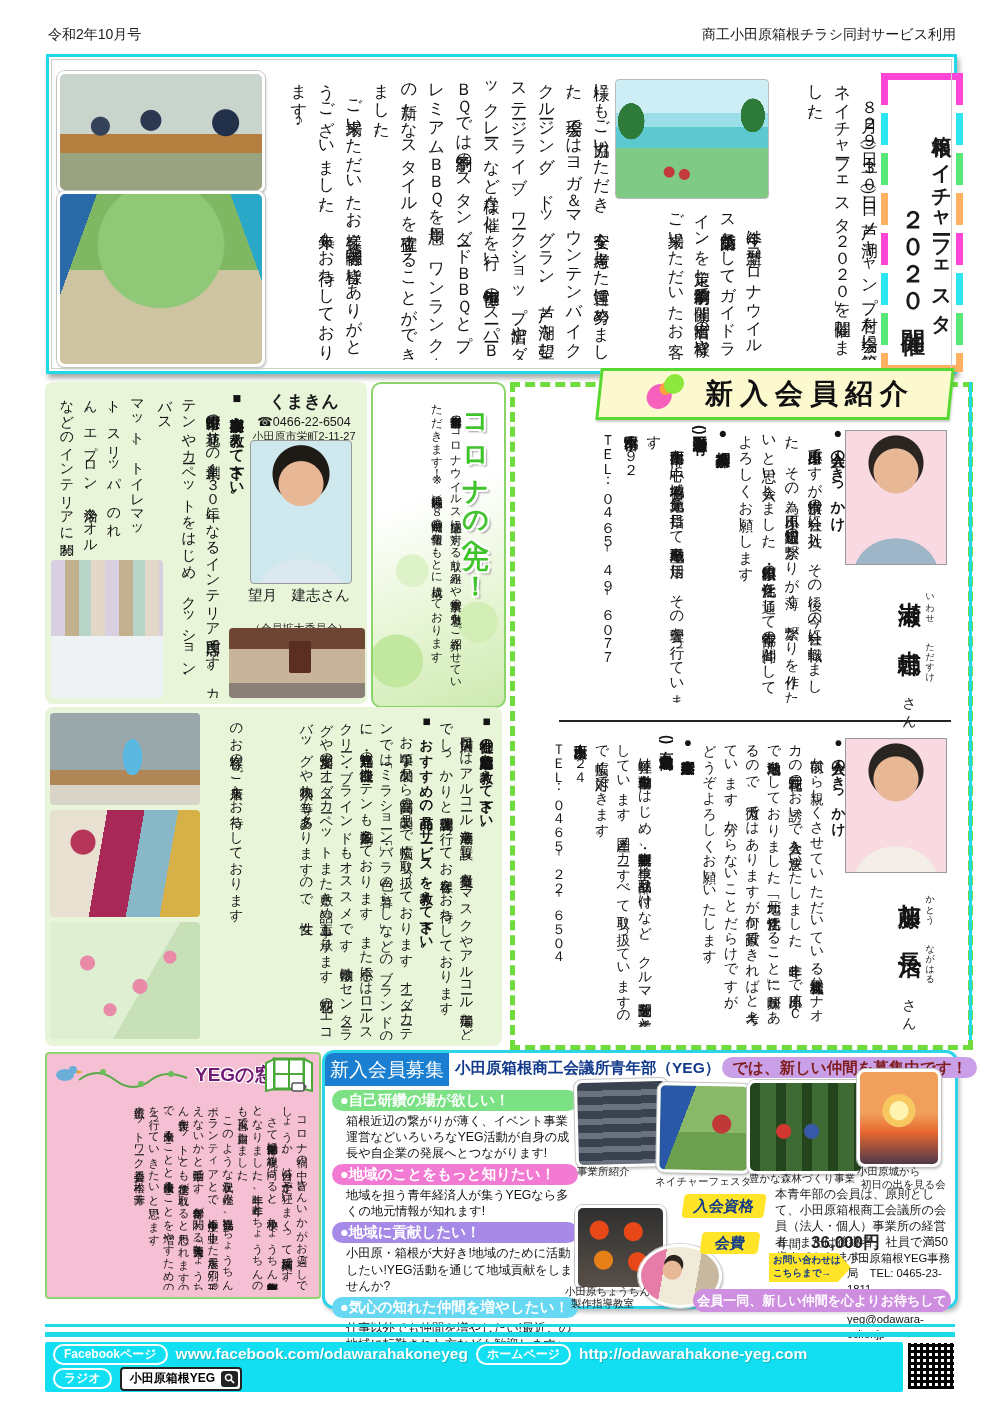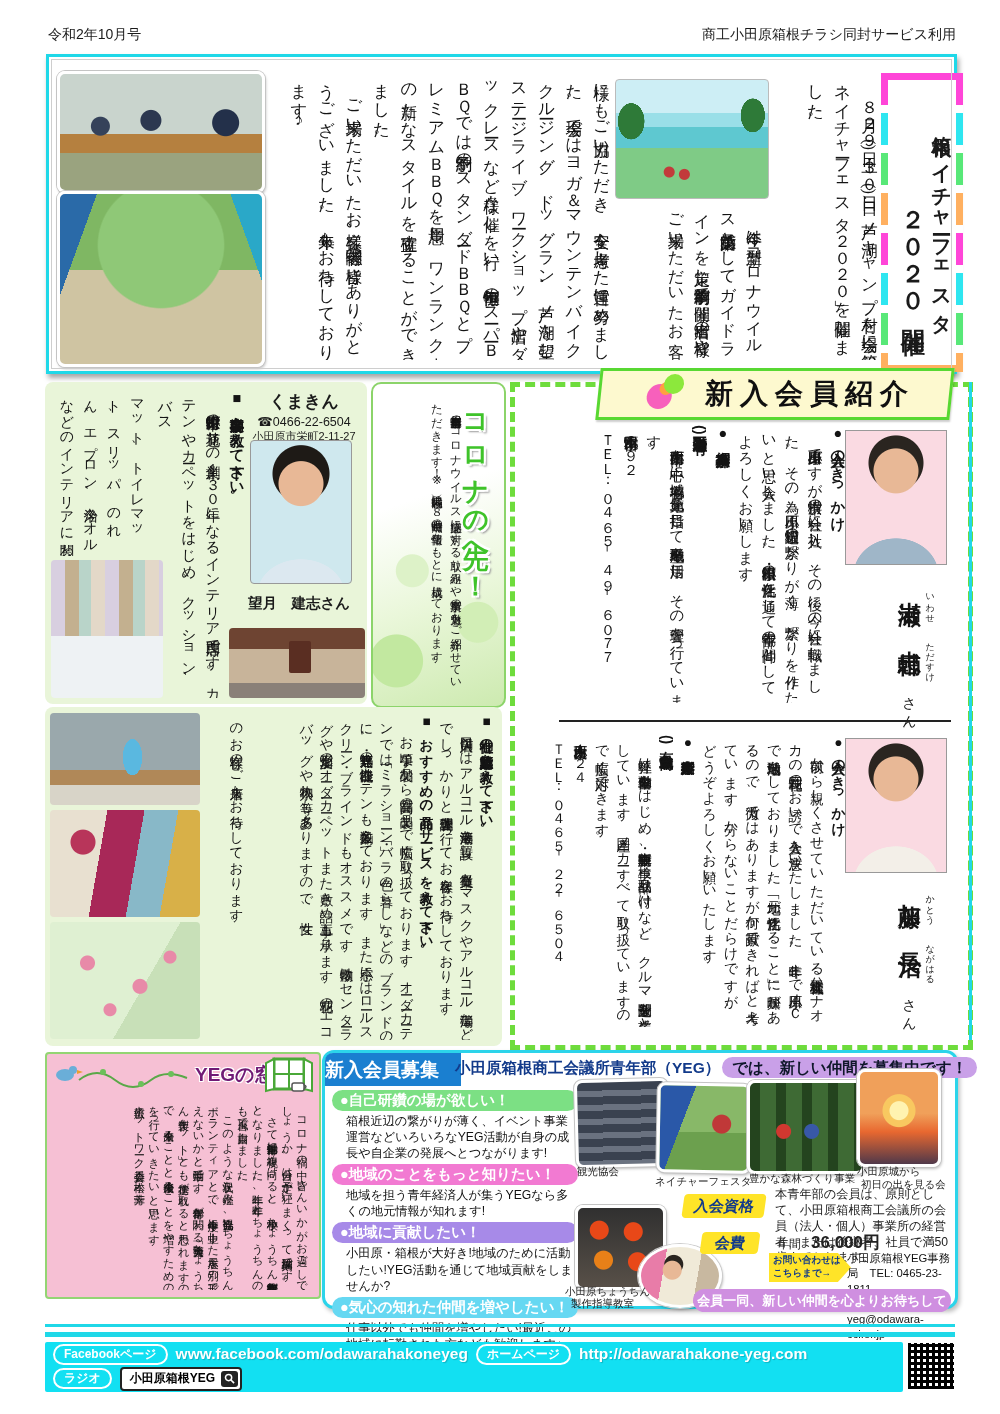--- a/index.html
+++ b/index.html
@@ -80,21 +80,21 @@
   #kum-hdr{left:200px;top:8px;width:118px;text-align:center;}
   #kum-shop{font-size:17px;font-weight:bold;margin:0;}
   #kum-tel{font-size:12.5px;margin:1px 0 0;}
   #kum-addr{font-size:11px;margin:0;}
   #ph-mochi{left:205px;top:58px;width:100px;height:142px;border:1px solid #999;
      background:radial-gradient(circle at 50% 30%,#e8b896 0 22px,transparent 23px),
                 radial-gradient(circle at 50% 23%,#1e1a16 0 28px,transparent 29px),
                 radial-gradient(ellipse 72px 58px at 50% 108%,#dce8f0 0 60%,transparent 61%),
                 #cfe8ee;}
   #kum-cap{left:188px;top:204px;width:132px;text-align:center;}
-  #kum-person{font-size:14.5px;font-weight:bold;margin:8px;}
+  #kum-person{font-size:14.5px;font-weight:normal;margin:0;}
   #kum-role{font-size:11px;margin:16px;}
   #ph-shopfront{left:184px;top:246px;width:136px;height:70px;
      background:linear-gradient(#6e4432 0 30%,#c8b49a 30% 78%,#8a8078 78% 100%),#c8b49a;}
   #ph-shopfront::after{content:"";position:absolute;left:44%;top:18%;width:16%;height:46%;background:#5a2e22;border-radius:2px;}
   #kumA{left:106px;top:8px;width:98px;height:308px;font-size:14.5px;line-height:24px;}
   #kumB{left:6px;top:8px;width:98px;height:166px;font-size:14px;line-height:23.5px;}
   #ph-curtains{left:6px;top:178px;width:112px;height:138px;
      background:linear-gradient(transparent 0 55%,#eef2f4 55%),
                 repeating-linear-gradient(90deg,#d8cfe0 0 14px,#c3b08f 14px 28px,#b9d4c9 28px 40px,#e3d8c8 40px 54px);}
   
@@ -126,25 +126,25 @@
                 linear-gradient(120deg,#dff0d2 0 60%,#c8e0b8 60%),#dff0d2;}
   
   #yeg{left:45px;top:1052px;width:272px;height:243px;background:#f6c0d4;border:2px solid #93d573;border-radius:4px;}
   #yeg-title{position:absolute;left:148px;top:8px;font-weight:bold;font-size:19px;color:#701a75;
      text-shadow:1px 1px 0 #fff,-1px -1px 0 #fff,1px -1px 0 #fff,-1px 1px 0 #fff;}
   #yeg-body{left:8px;top:44px;width:254px;height:192px;font-size:11.2px;line-height:14.8px;
      font-family:"Liberation Sans","DejaVu Sans",sans-serif;}
   
   #rec{left:322px;top:1050px;width:630px;height:253px;background:#fff;border:3px solid #2cd4ea;
       border-radius:12px;box-shadow:2px 3px 4px rgba(0,0,0,.25);}
-  #rec-title{position:absolute;left:0;top:0;width:136px;height:33px;background:#1a7fd0;color:#fff;
-      font-weight:bold;font-size:19px;line-height:33px;border-radius:8px 0 0 0;}
+  #rec-title{position:absolute;left:0;top:0;width:124px;height:33px;background:#1a7fd0;color:#fff;
+      font-weight:normal;font-size:19px;text-align:center;line-height:33px;border-radius:8px 0 0 0;}
   #rec-sub{position:absolute;left:130px;top:5px;font-size:15.5px;font-weight:bold;white-space:nowrap;}
   #rec-sub .org{color:#123a8a;}
-  #rec-sub .rest{background:#c9a0e8;color:#0f172a;padding:2px 10px;border-radius:14px;margin-left:2px;}
+  #rec-sub .rest{background:#c9a0e8;color:#7f1d1d;padding:2px 10px;border-radius:14px;margin-left:2px;}
   #rec-items{position:absolute;left:7px;top:37px;width:246px;}
   .rec-it .hd{color:#fff;font-weight:bold;font-size:14.5px;padding:1px 8px;border-radius:12px;white-space:nowrap;}
   .rec-it .bd{font-size:12.2px;line-height:1.32;padding:2px 0 3px 14px;color:#111;}
   .rec-it:nth-child(1) .hd{background:#7ce084;}
   .rec-it:nth-child(2) .hd{background:#f27ad2;}
   .rec-it:nth-child(3) .hd{background:#a78ae8;}
   .rec-it:nth-child(4) .hd{background:#66d8f2;}
   #ph-kenshu{left:250px;top:26px;width:88px;height:82px;transform:rotate(-1.5deg);
      background:repeating-linear-gradient(#3a4250 0 8px,#6a7280 8px 14px),#4a5260;}
   #ph-nature{left:332px;top:30px;width:88px;height:84px;transform:rotate(1deg);
@@ -363,21 +363,21 @@
       <div class="hd">●気心の知れた仲間を増やしたい！</div>
       <div class="bd">仕事以外でも仲間を増やしたい!最近この地域に転勤された方なども歓迎します♪</div>
     </div>
   </div>
   <div id="ph-kenshu" class="ph frame"></div>
   <div id="ph-nature" class="ph frame"></div>
   <div id="ph-forest" class="ph frame"></div>
   <div id="ph-hinode" class="ph frame"></div>
   <div id="ph-chochin" class="ph frame"></div>
   <div id="ph-oval" class="ph"></div>
-  <div class="cap" style="left:252px;top:112px;">観光協会</div>
+  <div class="cap" style="left:252px;top:112px;">事業所紹介</div>
   <div class="cap" style="left:330px;top:122px;">ネイチャーフェスタ</div>
   <div class="cap" style="left:424px;top:119px;text-align:center;">豊かな森林づくり事業</div>
   <div class="cap" style="left:532px;top:112px;">小田原城から</div>
   <div class="cap" style="left:536px;top:125px;">初日の出を見る会</div>
   <div class="cap" style="left:240px;top:232px;">小田原ちょうちん</div>
   <div class="cap" style="left:246px;top:244px;">製作指導教室</div>
   <div id="qual-b" class="badge">入会資格</div>
   <div id="qual-t">本青年部の会員は、原則として、小田原箱根商工会議所の会員（法人・個人）事業所の経営者、または後継者、社員で満50歳までとします。</div>
   <div id="fee-b" class="badge">会費</div>
   <div id="fee-t">

